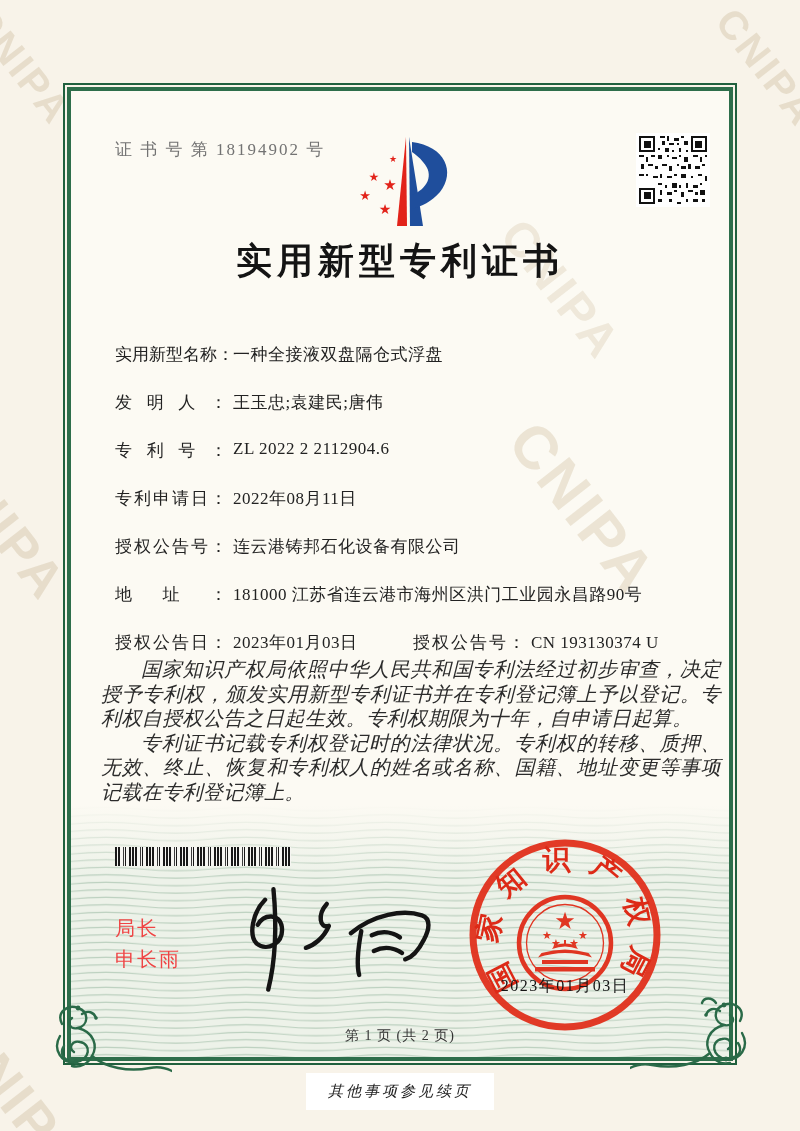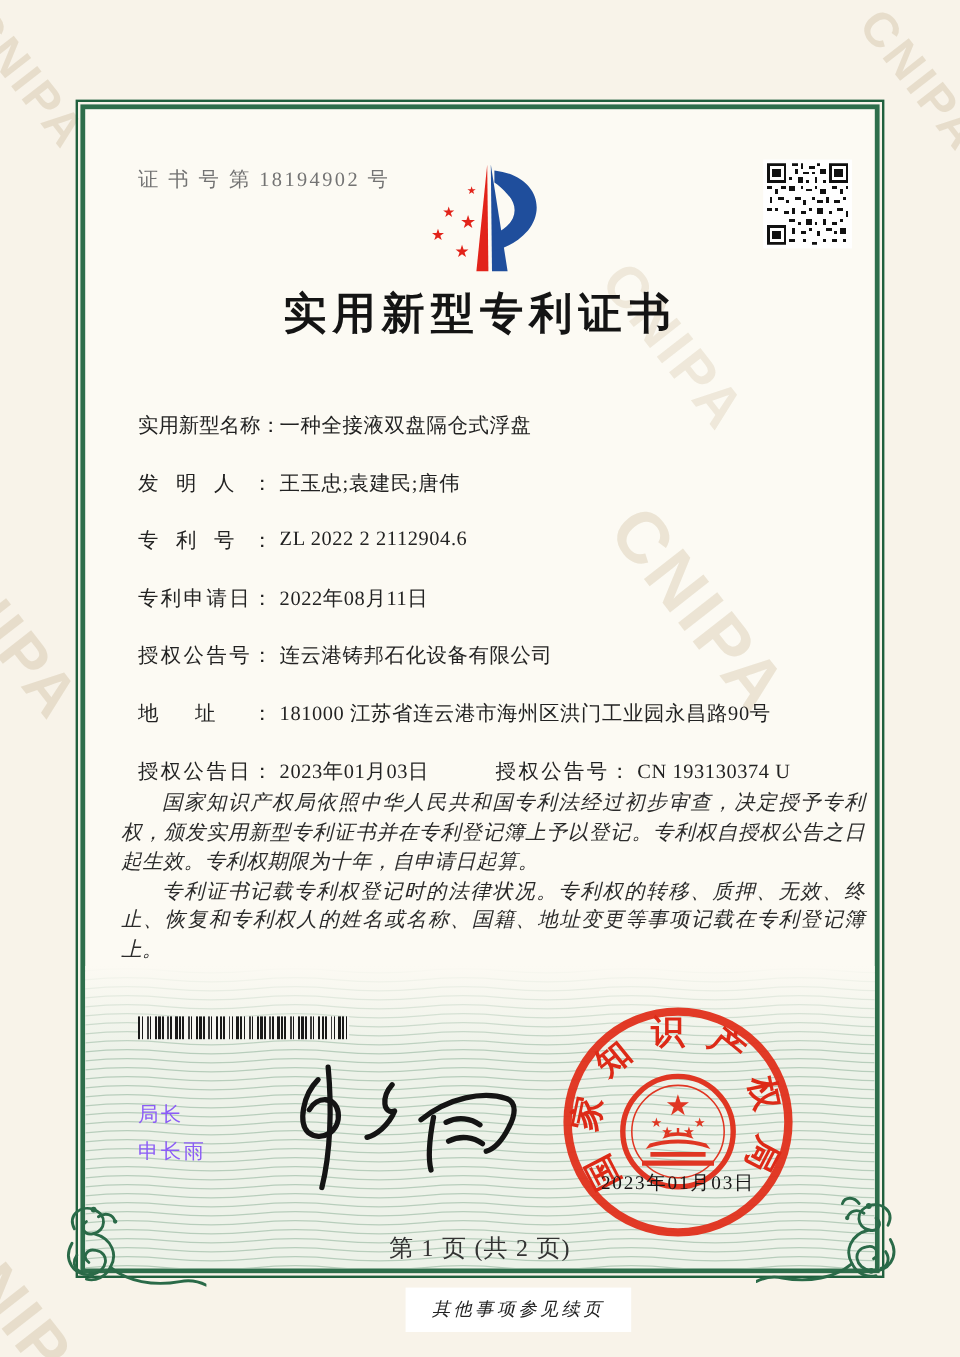--- a/index.html
+++ b/index.html
@@ -44,54 +44,54 @@
   .field-row{height:48px;font-size:17px;color:#222;white-space:nowrap;}
   .flabel{
     display:inline-block;width:112px;text-align:justify;text-align-last:justify;
     vertical-align:top;color:#222;
   }
   .fvalue{padding-left:6px;letter-spacing:0.5px;}
   .fvalue.col1{display:inline-block;width:186px;box-sizing:border-box;}
   
   .paras{
     position:absolute;left:30px;top:566px;width:620px;
-    font-size:17px;line-height:24.5px;color:#2b2b2b;text-align:justify;
+    font-size:20px;line-height:24.5px;color:#2b2b2b;text-align:justify;
     font-style:italic;letter-spacing:0.4px;
   }
   .paras p{margin:0;text-indent:2em;}
   
   .barcode{
     position:absolute;left:44px;top:756px;width:176px;height:19px;
     background:repeating-linear-gradient(90deg,
       #191919 0 2px,#f6f6f2 2px 3px,#191919 3px 4.5px,#f6f6f2 4.5px 7.5px,
       #3c3c3c 7.5px 9px,#f6f6f2 9px 10px,#191919 10px 11px,#f6f6f2 11px 14px,
       #191919 14px 16px,#f6f6f2 16px 17px);
   }
   .signer{
     position:absolute;left:44px;top:822px;font-family:"Liberation Sans","DejaVu Sans",sans-serif;
-    font-size:17px;line-height:31px;color:#8b5cf6;letter-spacing:2px;
+    font-size:20px;line-height:31px;color:#ef4444;letter-spacing:2px;
   }
   .signature{position:absolute;left:156px;top:792px;width:210px;height:115px;}
   .seal{position:absolute;left:394px;top:744px;width:200px;height:200px;}
   .seal-date{
     position:absolute;left:0;top:141px;width:100%;text-align:center;
     font-size:16px;color:#161616;letter-spacing:1.5px;font-family:"Liberation Serif",serif;
   }
   .page-footer{
     position:absolute;left:0;top:936px;width:100%;text-align:center;
-    font-size:20px;color:#333;letter-spacing:1px;
+    font-size:14px;color:#333;letter-spacing:1px;
   }
   
   .corner{position:absolute;z-index:6;pointer-events:none;}
   .corner.left{left:52px;top:1002px;width:120px;height:72px;}
   .corner.right{left:630px;top:996px;width:120px;height:78px;transform:scaleX(-1);}
   .continuation{
     position:absolute;left:50%;top:1073px;transform:translateX(-50%);
     background:#ffffff;padding:9px 22px;font-size:15px;font-style:italic;
-    color:#222;letter-spacing:3px;white-space:nowrap;margin-left:32px;
+    color:#222;letter-spacing:3px;white-space:nowrap;
   }
 </style>
 </head>
 <body>
 
 <span class="wm wm1">CNIPA</span>
 <span class="wm wm2">CNIPA</span>
 <span class="wm wm5">CNIPA</span>
 <span class="wm wm6">CNIPA</span>
 

